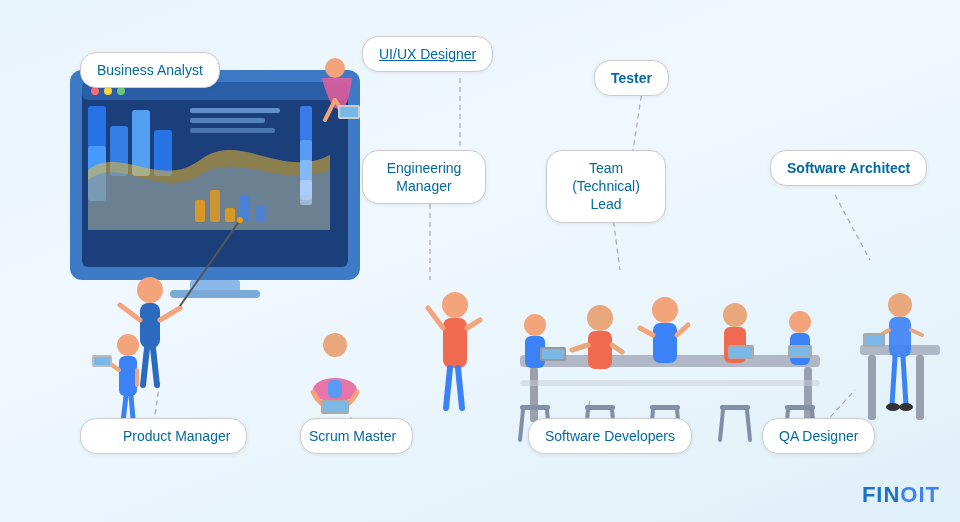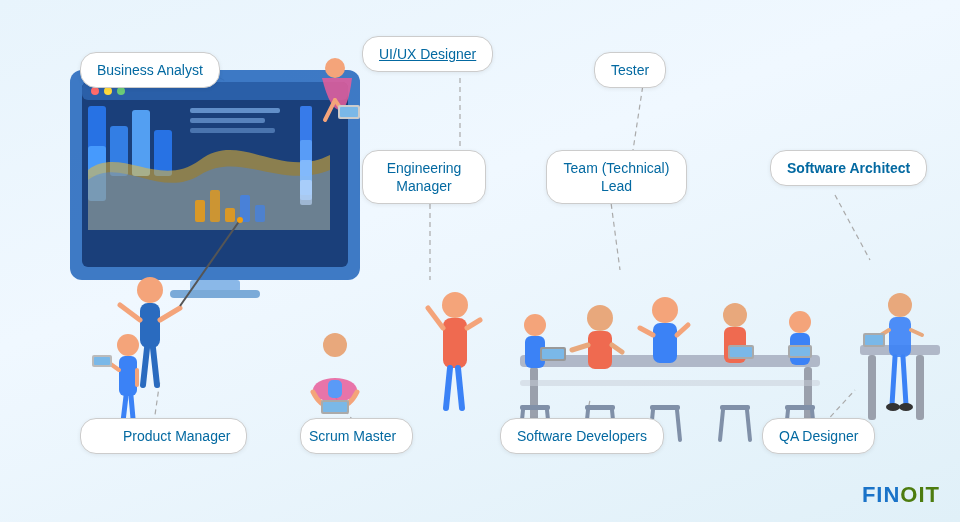--- a/index.html
+++ b/index.html
@@ -22,44 +22,44 @@
       color: #0369a1;
       text-align: center;
       line-height: 1.3;
       white-space: nowrap;
       box-shadow: 0 1px 4px rgba(0,0,0,0.07);
     }
 
     
     .label-business-analyst { top: 52px; left: 80px; }
     .label-ui-ux { top: 36px; left: 362px; text-decoration: underline; }
-    .label-tester { top: 52px; left: 594px; }
+    .label-tester { top: 60px; left: 594px; font-weight: bold; }
     .label-eng-manager { top: 150px; left: 362px; }
     .label-tech-lead { top: 150px; left: 546px; white-space: normal; width: 110px; }
     .label-software-architect { top: 150px; left: 770px; font-weight: bold; }
     .label-product-manager { bottom: 68px; left: 80px; padding-left: 42px; }
     .label-scrum-master { bottom: 68px; left: 300px; padding-left: 8px; }
-    .label-software-devs { bottom: 68px; left: 500px; margin-top: 24px; }
+    .label-software-devs { bottom: 68px; left: 528px; margin-top: 24px; }
     .label-qa-engineer { bottom: 68px; left: 762px; }
 
     
     .finoit-logo {
       position: absolute;
       bottom: 14px;
       right: 20px;
       font-size: 22px;
       font-weight: 800;
       color: #1a73c8;
       letter-spacing: 1px;
     }
     .finoit-logo span {
       color: #1a73c8;
     }
     .finoit-logo .it-part {
-      color: #4d7c0f;
+      color: #3b82f6;
     }
 
     
     .dashed-lines {
       position: absolute;
       top: 0; left: 0;
       width: 960px;
       height: 522px;
       pointer-events: none;
     }
@@ -252,21 +252,21 @@
 </svg>
 
 <div class="role-label label-business-analyst">Business Analyst</div>
 
 <div class="role-label label-ui-ux">UI/UX Designer</div>
 
 <div class="role-label label-tester">Tester</div>
 
 <div class="role-label label-eng-manager" style="white-space: normal; text-align: center; width: 124px;">Engineering<br>Manager</div>
 
-<div class="role-label label-tech-lead" style="white-space: normal; text-align: center; width: 141px;">Team (Technical)<br>Lead</div>
+<div class="role-label label-tech-lead" style="white-space: normal; text-align: center; width: 120px;">Team (Technical)<br>Lead</div>
 
 <div class="role-label label-software-architect">Software Architect</div>
 
 <div class="role-label label-product-manager">Product Manager</div>
 
 <div class="role-label label-scrum-master">Scrum Master</div>
 
 <div class="role-label label-software-devs">Software Developers</div>
 
 <div class="role-label label-qa-engineer">QA Designer</div>

